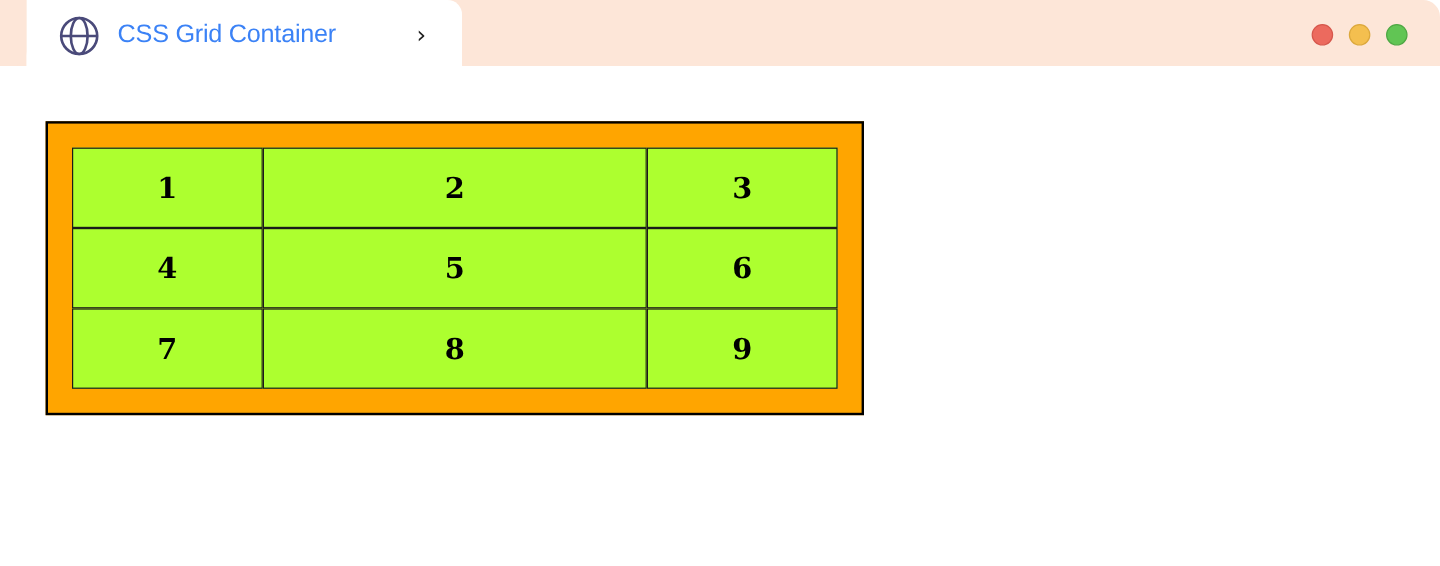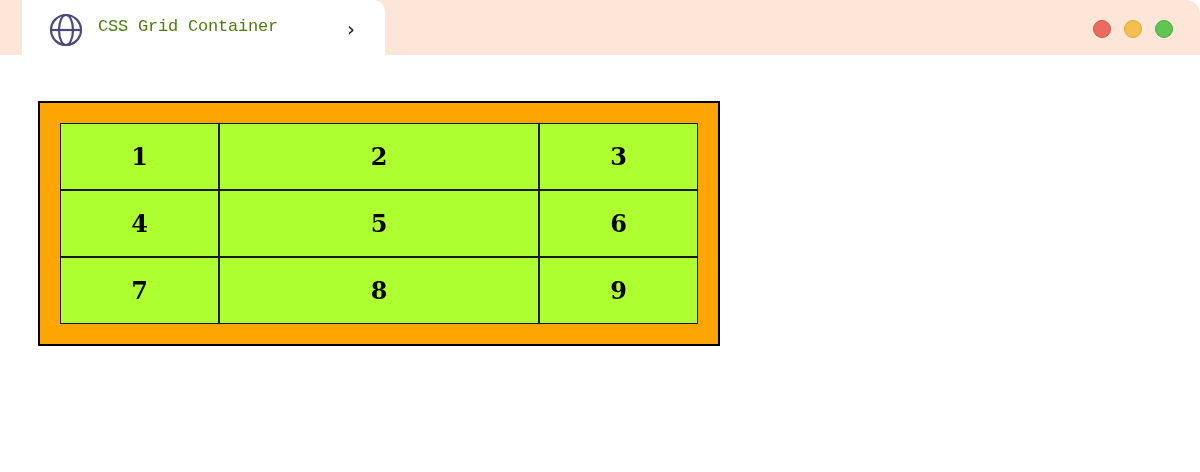--- a/index.html
+++ b/index.html
@@ -1,21 +1,21 @@
 <!DOCTYPE html>
 <html><head>
 <meta charset="utf-8">
 <style>
   html, body { margin: 0; padding: 0; }
   body { width: 1200px; height: 472px; background: #ffffff; position: relative; overflow: hidden; font-family: "DejaVu Sans", sans-serif; }
   .topbar { position: absolute; left: 0; top: 0; width: 1200px; height: 55px; background: #fde6d8; border-radius: 0 14px 0 0; }
   .tab { position: absolute; left: 22px; top: 0; width: 363px; height: 55px; background: #ffffff; border-radius: 0 12px 0 0; display: flex; align-items: center; }
   .tab::before { content: ""; position: absolute; left: -22px; top: 0; width: 22px; height: 55px; background: #fde6d8; border-radius: 0 0 12px 0; }
   .tab-icon { position: absolute; left: 26px; top: 12px; width: 36px; height: 36px; }
-  .tab-title { position: absolute; left: 76px; top: 17px; font-size: 17px; color: #4d7c0f; font-family: Liberation Mono, monospace; letter-spacing: -0.2px; }
+  .tab-title { position: absolute; left: 76px; top: 17px; font-size: 21px; color: #3b82f6; font-family: Liberation Sans, sans-serif; letter-spacing: -0.2px; }
   .tab-chevron { position: absolute; left: 325px; top: 17px; font-size: 20px; color: #222; }
   .dot { position: absolute; top: 20px; width: 18px; height: 18px; border-radius: 50%; }
   .dot.red { left: 1093px; background: #ec6a5e; border: 1px solid #d6574c; box-sizing: border-box; }
   .dot.yellow { left: 1124px; background: #f4bf4f; border: 1px solid #dca83c; box-sizing: border-box; }
   .dot.green { left: 1155px; background: #61c554; border: 1px solid #4ea844; box-sizing: border-box; }
   .grid-container { position: absolute; left: 38px; top: 101px; width: 682px; height: 245px; box-sizing: border-box; background: #ffa500; border: 2px solid #000; padding: 20px; }
   .grid { display: grid; grid-template-columns: 159px 320px 159px; grid-template-rows: 67px 67px 67px; width: 640px; height: 203px; box-sizing: border-box; }
   .cell { background: #adff2f; border: 1px solid #1a1a1a; display: flex; align-items: center; justify-content: center; font-family: "DejaVu Serif", "Liberation Serif", serif; font-weight: bold; font-size: 24px; color: #000; box-sizing: border-box; }
 </style>
 </head>

